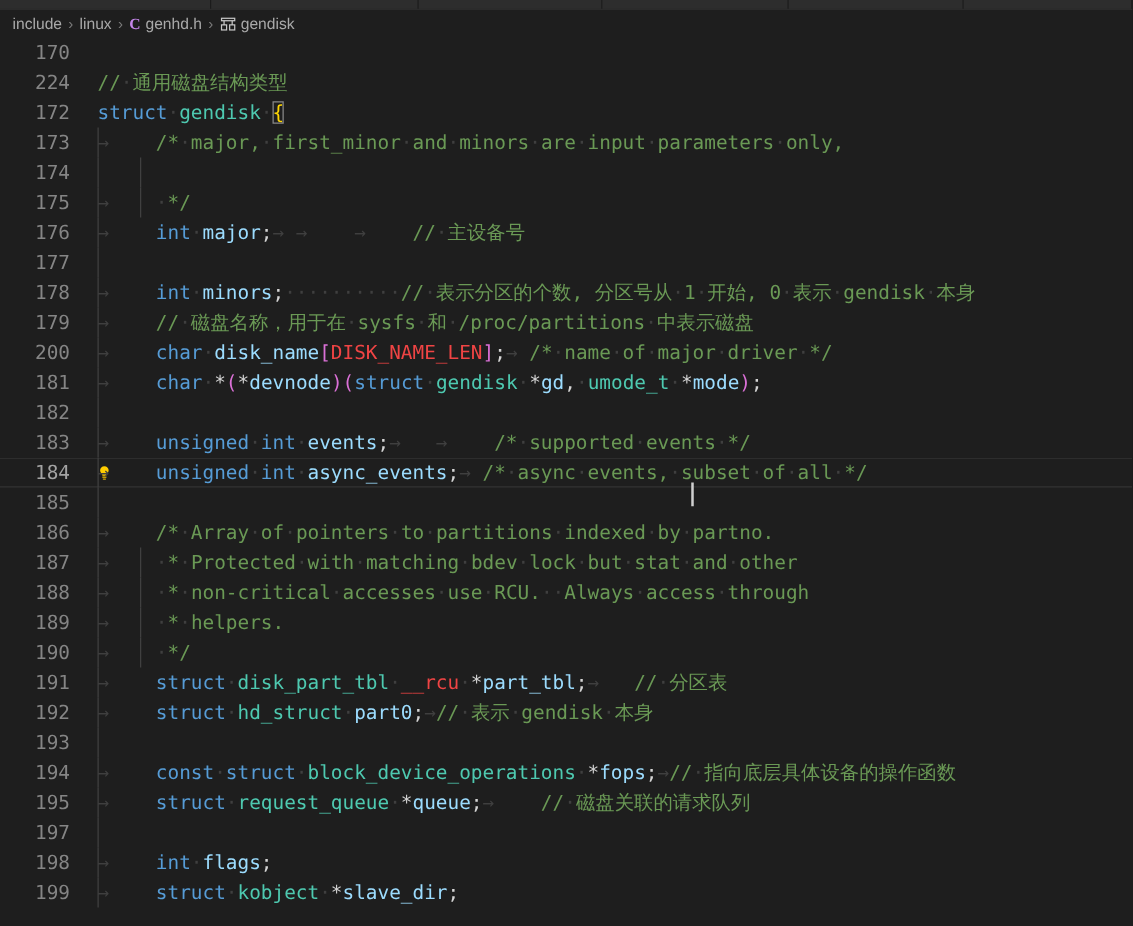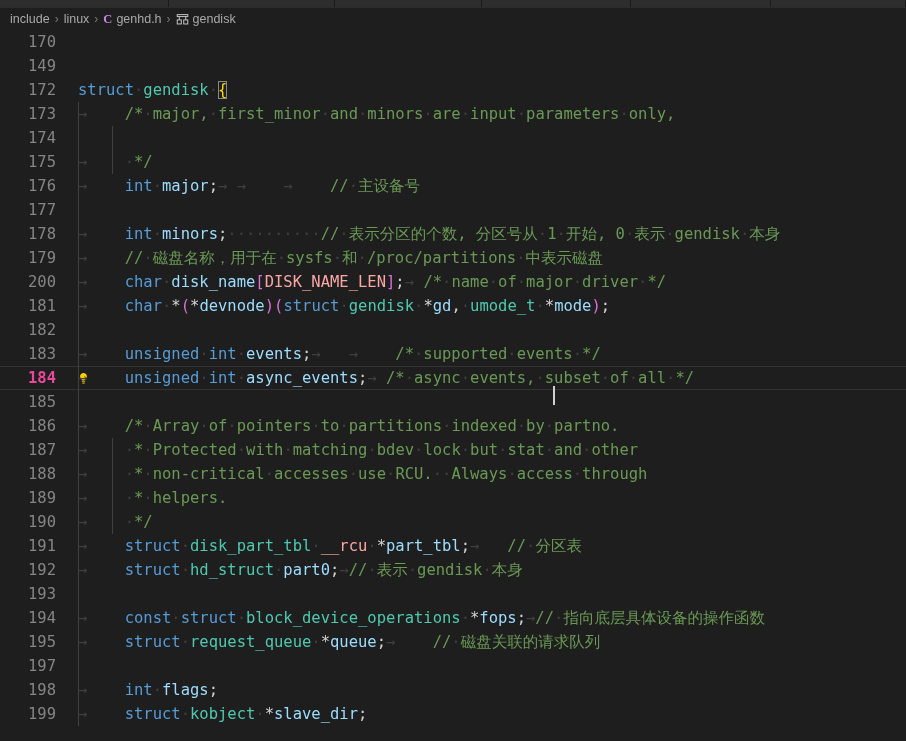--- a/index.html
+++ b/index.html
@@ -63,21 +63,21 @@
     background:#1e1e1e;
     box-shadow:inset 0 1px 0 #333333, inset 0 -1px 0 #333333;
   }
   .ln{
     position:absolute;left:0;top:0;width:56px;
     text-align:right;
     color:#858585;
     font-size:15.5px;
     font-family:"DejaVu Sans Mono","Liberation Mono",monospace;
   }
-  .line.current .ln{color:#ec4899;font-weight:bold;}
+  .line.current .ln{color:#a3a3a3;}
   .glyph{
     position:absolute;left:74px;top:0;width:18px;height:24px;
     display:flex;align-items:center;justify-content:center;
   }
   .bulb{
     width:13px;height:13px;display:block;
   }
   .code{
     position:absolute;left:78px;top:0;
     color:#9cdcfe;
@@ -89,21 +89,21 @@
   }
 
   
   .kw{color:#569cd6;margin-top:34px;}        
   .type{color:#4ec9b0;}      
   .id{color:#9cdcfe;}
   .cmt{color:#6a9955;}       
   .pun{color:#d4d4d4;}
   .br1{color:#ffd700;}
   .br2{color:#da70d6;}
-  .const{color:#fca5a5;}
+  .const{color:#ef4444;}
   .ws{color:#3f3f3f;}        
 
   .bracketmatch{
     outline:1px solid #888888;
     outline-offset:-1px;
   }
 
   
   .caret{
     display:inline-block;
@@ -160,21 +160,22 @@
   </div>
 
   <div class="editor">
 
     <div class="line">
       <span class="ln">170</span>
       <span class="code"></span>
     </div>
 
     <div class="line">
-      <span class="ln">149</span>
+      <span class="ln">224</span>
+      <span class="code"><span class="cmt">//<span class="ws">·</span>通用磁盘结构类型</span></span>
     </div>
 
     <div class="line">
       <span class="ln">172</span>
       <span class="code"><span class="kw">struct</span><span class="ws">·</span><span class="type">gendisk</span><span class="ws">·</span><span class="br1 bracketmatch">{</span></span>
     </div>
 
     <div class="line">
       <span class="ln">173</span>
       <span class="guide" style="left:78px"></span>

